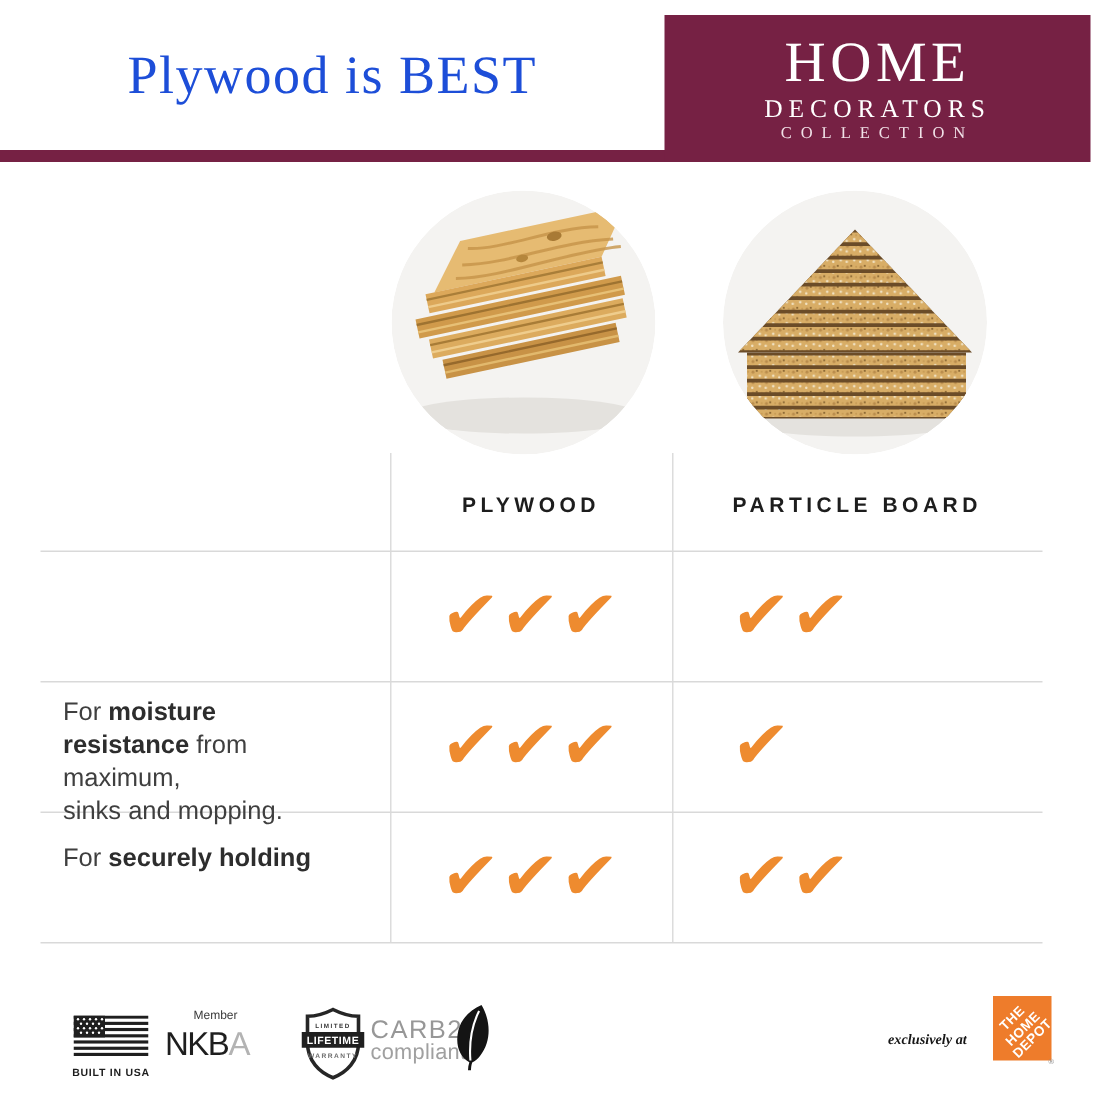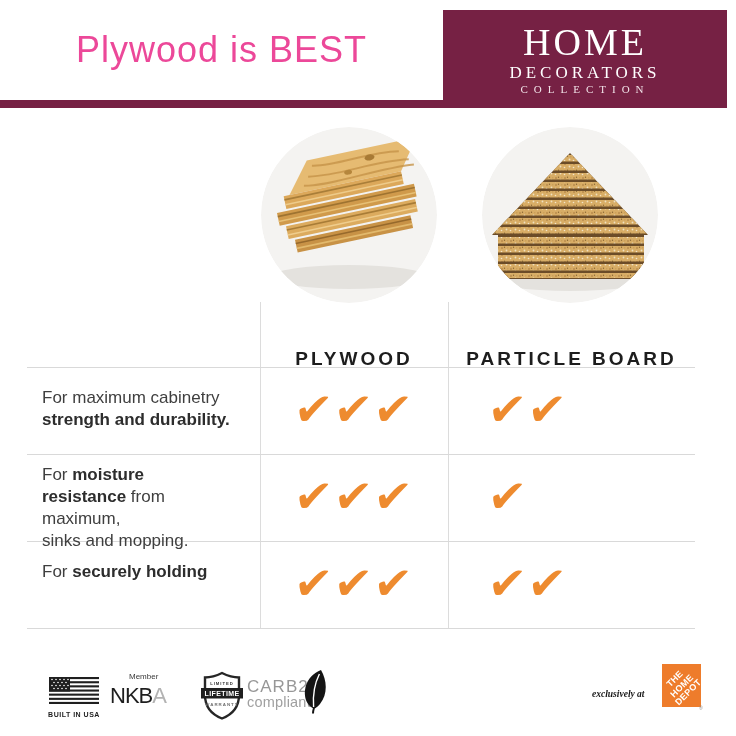--- a/index.html
+++ b/index.html
@@ -2,40 +2,40 @@
 <html><head>
 <meta charset="utf-8">
 <style>
   html,body{margin:0;padding:0;background:#fff;}
   #page{position:relative;width:736px;height:736px;background:#fff;overflow:hidden;
         font-family:"Liberation Sans",sans-serif;}
 
   
   .title-zone{position:absolute;left:0;top:0;width:443px;height:100px;
               display:flex;align-items:center;justify-content:center;}
-  .title{font-family:Liberation Sans, sans-serif;font-size:36px;color:#ec4899;letter-spacing:1px;}
+  .title{font-family:Liberation Serif, serif;font-size:36px;color:#1d4ed8;letter-spacing:1px;}
   .maroon-bar{position:absolute;left:0;top:100px;width:446px;height:8px;background:#762144;}
   .brand-box{position:absolute;left:443px;top:10px;width:284px;height:98px;background:#762144;
              display:flex;flex-direction:column;align-items:center;justify-content:center;color:#fff;}
   .brand-home{font-family:"Liberation Serif",serif;font-size:38px;line-height:38px;letter-spacing:3px;}
   .brand-decorators{font-family:"Liberation Serif",serif;font-size:17px;line-height:19px;letter-spacing:4px;margin-top:2px;}
   .brand-collection{font-family:"Liberation Serif",serif;font-size:11px;line-height:14px;letter-spacing:6px;color:#f1e2e8;}
 
   
   .photo{position:absolute;width:176px;height:176px;border-radius:50%;overflow:hidden;}
   .photo.plywood{left:261px;top:127px;}
   .photo.particle{left:482px;top:127px;}
 
   
   .hline{position:absolute;left:27px;width:668px;height:1px;background:#d9d9d9;}
   .vline{position:absolute;top:302px;width:1px;height:326px;background:#dcdcdc;}
 
   
-  .col-head{position:absolute;top:328px;font-size:19px;font-weight:700;letter-spacing:3px;
-            color:#1d1d1d;text-align:center;margin-top:20px;}
+  .col-head{position:absolute;top:328px;font-size:14px;font-weight:700;letter-spacing:3px;
+            color:#1d1d1d;text-align:center;}
   .col-head.plywood{left:260px;width:188px;}
   .col-head.particle{left:448px;width:247px;}
 
   
   .row-label{position:absolute;left:42px;width:205px;font-size:17px;line-height:22px;color:#3f3f3f;}
   .row-label .b{font-weight:700;color:#2d2d2d;}
   .checks{position:absolute;font-size:45px;line-height:48px;color:#ee8b2f;letter-spacing:2px;
           transform:skewX(-6deg);}
   .checks.plycell{left:260px;width:188px;text-align:center;}
   .checks.pbcell{left:488px;text-align:left;}
@@ -156,24 +156,20 @@
   <div class="vline" style="left:260px"></div>
   <div class="vline" style="left:448px"></div>
   <div class="hline" style="top:367px"></div>
   <div class="hline" style="top:454px"></div>
   <div class="hline" style="top:541px"></div>
   <div class="hline" style="top:628px"></div>
 
   <div class="col-head plywood">PLYWOOD</div>
   <div class="col-head particle">PARTICLE BOARD</div>
 
-  <div class="row-label" style="top:387px">
-      <div><span>For maximum cabinetry</span></div>
-      <div><span class="b">strength and durability.</span></div>
-    </div>
   <div class="checks plycell" style="top:386px">✔✔✔</div>
   <div class="checks pbcell" style="top:386px">✔✔</div>
 
   <div class="row-label" style="top:464px">
       <div><span>For </span><span class="b">moisture</span></div>
       <div><span class="b">resistance</span><span> from maximum,</span></div>
       <div><span>sinks and mopping.</span></div>
     </div>
   <div class="checks plycell" style="top:473px">✔✔✔</div>
   <div class="checks pbcell" style="top:473px">✔</div>

